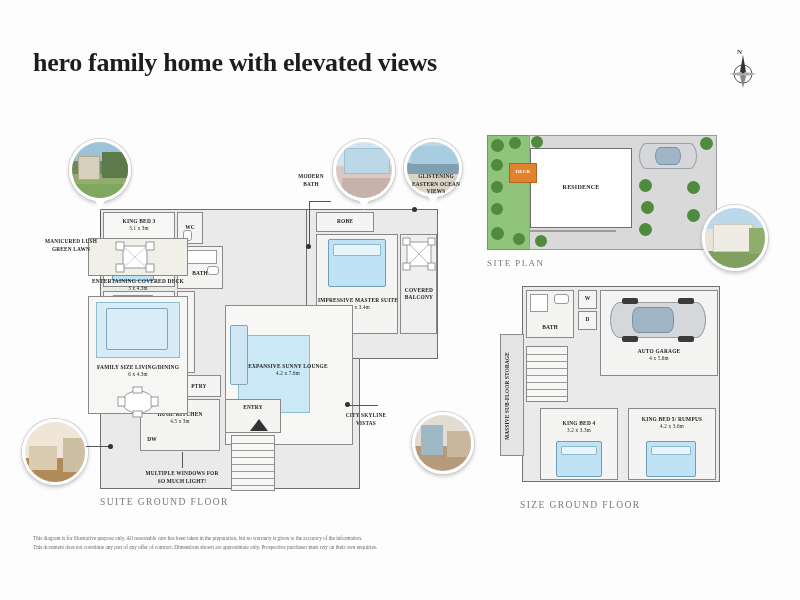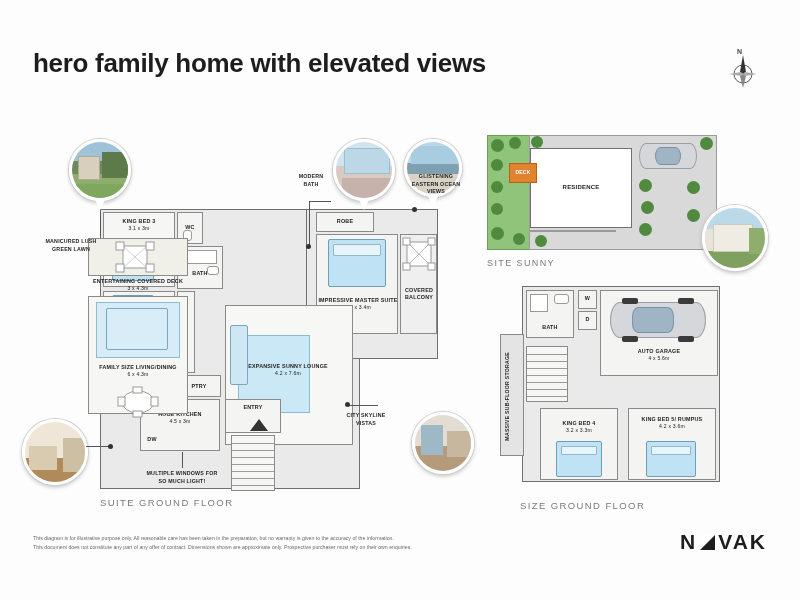--- a/index.html
+++ b/index.html
@@ -5,21 +5,21 @@
   * { box-sizing: border-box; }
   html, body { margin:0; padding:0; }
   body {
     width:800px; height:600px;
     background:#ffffff;
     font-family:"Liberation Sans", sans-serif;
     color:#2b2b2b;
     position:relative;
     overflow:hidden;
   }
-  #page { position:absolute; inset:0; background:#fdfdfd; }
+  #page { position:absolute; inset:0; background:#fdfdfd;font-family:Liberation Serif, serif; }
 
   
   .title {
     position:absolute; left:33px; top:48px;
     font-size:26px; font-weight:bold; letter-spacing:-0.3px; color:#1d1d1d;
   }
   .subtitle {
     position:absolute; left:34px; top:86px;
     font-size:13.5px; letter-spacing:1.6px; color:#4a4a4a;
   }
@@ -342,21 +342,21 @@
     <div class="tree" style="left:26px; top:98px; width:12px; height:12px;"></div>
     <div class="tree" style="left:48px; top:100px; width:12px; height:12px;"></div>
     <div class="tree" style="left:152px; top:44px; width:13px; height:13px;"></div>
     <div class="tree" style="left:154px; top:66px; width:13px; height:13px;"></div>
     <div class="tree" style="left:152px; top:88px; width:13px; height:13px;"></div>
     <div class="tree" style="left:200px; top:46px; width:13px; height:13px;"></div>
     <div class="tree" style="left:200px; top:74px; width:13px; height:13px;"></div>
     <div class="tree" style="left:213px; top:2px; width:13px; height:13px;"></div>
   </div>
 
-  <div class="floor-caption" style="left:487px; top:258px; font-size:9px;">SITE SUNNY</div>
+  <div class="floor-caption" style="left:487px; top:258px; font-size:9px;">SITE PLAN</div>
 
   <div class="bubble" style="left:69px; top:139px; width:62px; height:62px;">
     <div class="px" style="background:linear-gradient(#9ec3d8 0 34%, #6f8a5a 34% 58%, #8fae6d 58% 100%);"></div>
     <div style="position:absolute; left:6px; top:14px; width:22px; height:24px; background:#d8cfbc; border:1px solid #b3a890;"></div>
     <div style="position:absolute; left:30px; top:10px; width:26px; height:26px; background:#5d7a4a;"></div>
     <div style="position:absolute; left:2px; top:42px; width:58px; height:20px; background:#7fa85e;"></div>
   </div>
   <div class="pin-tail" style="left:94px; top:198px;"></div>
   <div class="callout" style="left:37px; top:238px; width:68px;">MANICURED LUSH GREEN LAWN</div>
   <div class="leaderv" style="left:100px; top:212px; height:24px;"></div>
@@ -403,16 +403,13 @@
     <div class="px" style="background:linear-gradient(#bcd9ea 0 35%, #e8e4da 35% 72%, #7fa05e 72% 100%);"></div>
     <div style="position:absolute; left:8px; top:16px; width:40px; height:28px; background:#efece3; border:1px solid #cfc9ba;"></div>
     <div style="position:absolute; left:44px; top:20px; width:18px; height:26px; background:#8fae6d;"></div>
   </div>
 
   <div class="disclaimer">
     <div>This diagram is for illustrative purpose only. All reasonable care has been taken in the preparation, but no warranty is given to the accuracy of the information.</div>
     <div>This document does not constitute any part of any offer of contract. Dimensions shown are approximate only. Prospective purchaser must rely on their own enquiries.</div>
   </div>
 
-  <div class="brand">
-    <span>N</span><span class="mark"></span><span>VAK</span>
-  </div>
 </div>
 
 </body></html>

